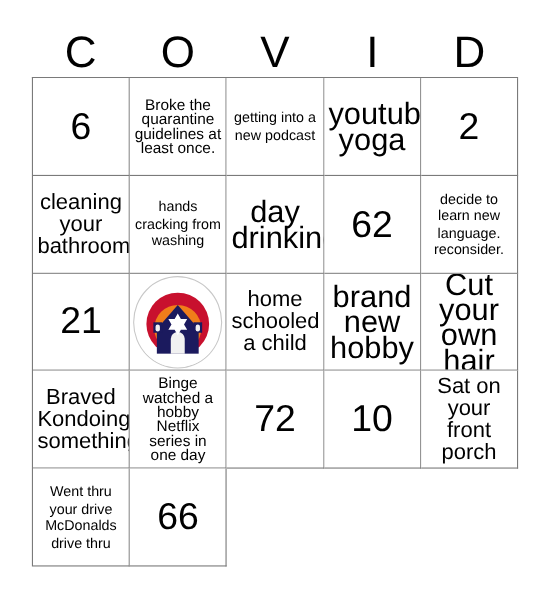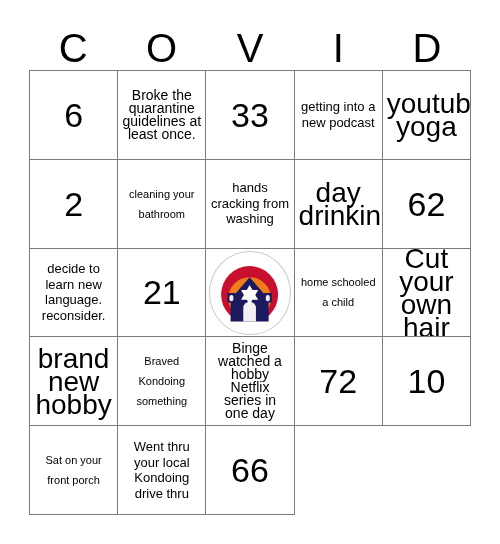--- a/index.html
+++ b/index.html
@@ -75,21 +75,21 @@
   .cell-text {
     display: block;
     width: 100%;
     text-align: center;
     color: #000000;
   }
 
   
   .size-num   { font-size: 34px; line-height: 38px; }
   .size-lg    { font-size: 28px; line-height: 23px; }
-  .size-md    { font-size: 11px; line-height: 20px; }
+  .size-md    { font-size: 20px; line-height: 20px; }
   .size-sm    { font-size: 13px; line-height: 15.5px; }
   .size-xs    { font-size: 14px; line-height: 13px; }
 
   
   .cell.free {
     padding: 3px;
   }
   #free-logo {
     width: 82px;
     height: 82px;
@@ -111,23 +111,20 @@
       <div class="header-letter">I</div>
       <div class="header-letter">D</div>
     </div>
 
   <div id="grid">
       <div class="cell">
         <span class="cell-text size-num">6</span>
       </div>
       <div class="cell">
         <span class="cell-text size-xs">Broke the quarantine guidelines at least once.</span>
-      </div>
-      <div class="cell">
-        <span class="cell-text size-num">33</span>
       </div>
       <div class="cell">
         <span class="cell-text size-sm">getting into a new podcast</span>
       </div>
       <div class="cell">
         <span class="cell-text size-lg">youtube yoga</span>
       </div>
       <div class="cell">
         <span class="cell-text size-num">2</span>
       </div>
@@ -163,41 +160,41 @@
           <rect x="24.5" y="52.5" width="5" height="8" rx="2.5" fill="#f1f1f1"></rect>
           <rect x="70.5" y="52.5" width="5" height="8" rx="2.5" fill="#f1f1f1"></rect>
           <path d="M42,86 L42,69 A8,8 0 0 1 58,69 L58,86 Z" fill="#f1f1f1"></path>
           <polygon points="50,40 53.6,46.2 60.8,46.2 57.2,52.4 60.8,58.6 53.6,58.6 50,64.8 46.4,58.6 39.2,58.6 42.8,52.4 39.2,46.2 46.4,46.2" fill="#ffffff"></polygon>
         </svg>
       </div>
       <div class="cell">
         <span class="cell-text size-md">home schooled a child</span>
       </div>
       <div class="cell">
+        <span class="cell-text size-lg">brand new hobby</span>
+      </div>
+      <div class="cell">
         <span class="cell-text size-lg">Cut your own hair</span>
       </div>
       <div class="cell">
-        <span class="cell-text size-lg">brand new hobby</span>
-      </div>
-      <div class="cell">
         <span class="cell-text size-md">Braved Kondoing something</span>
       </div>
       <div class="cell">
         <span class="cell-text size-xs">Binge watched a hobby Netflix series in one day</span>
       </div>
       <div class="cell">
         <span class="cell-text size-num">72</span>
       </div>
       <div class="cell">
         <span class="cell-text size-num">10</span>
       </div>
       <div class="cell">
         <span class="cell-text size-md">Sat on your front porch</span>
       </div>
       <div class="cell">
-        <span class="cell-text size-sm">Went thru your local Kondoing drive thru</span>
+        <span class="cell-text size-sm">Went thru your drive McDonalds drive thru</span>
       </div>
       <div class="cell">
         <span class="cell-text size-num">66</span>
       </div>
     </div>
 
 </div>
 
 </body></html>

